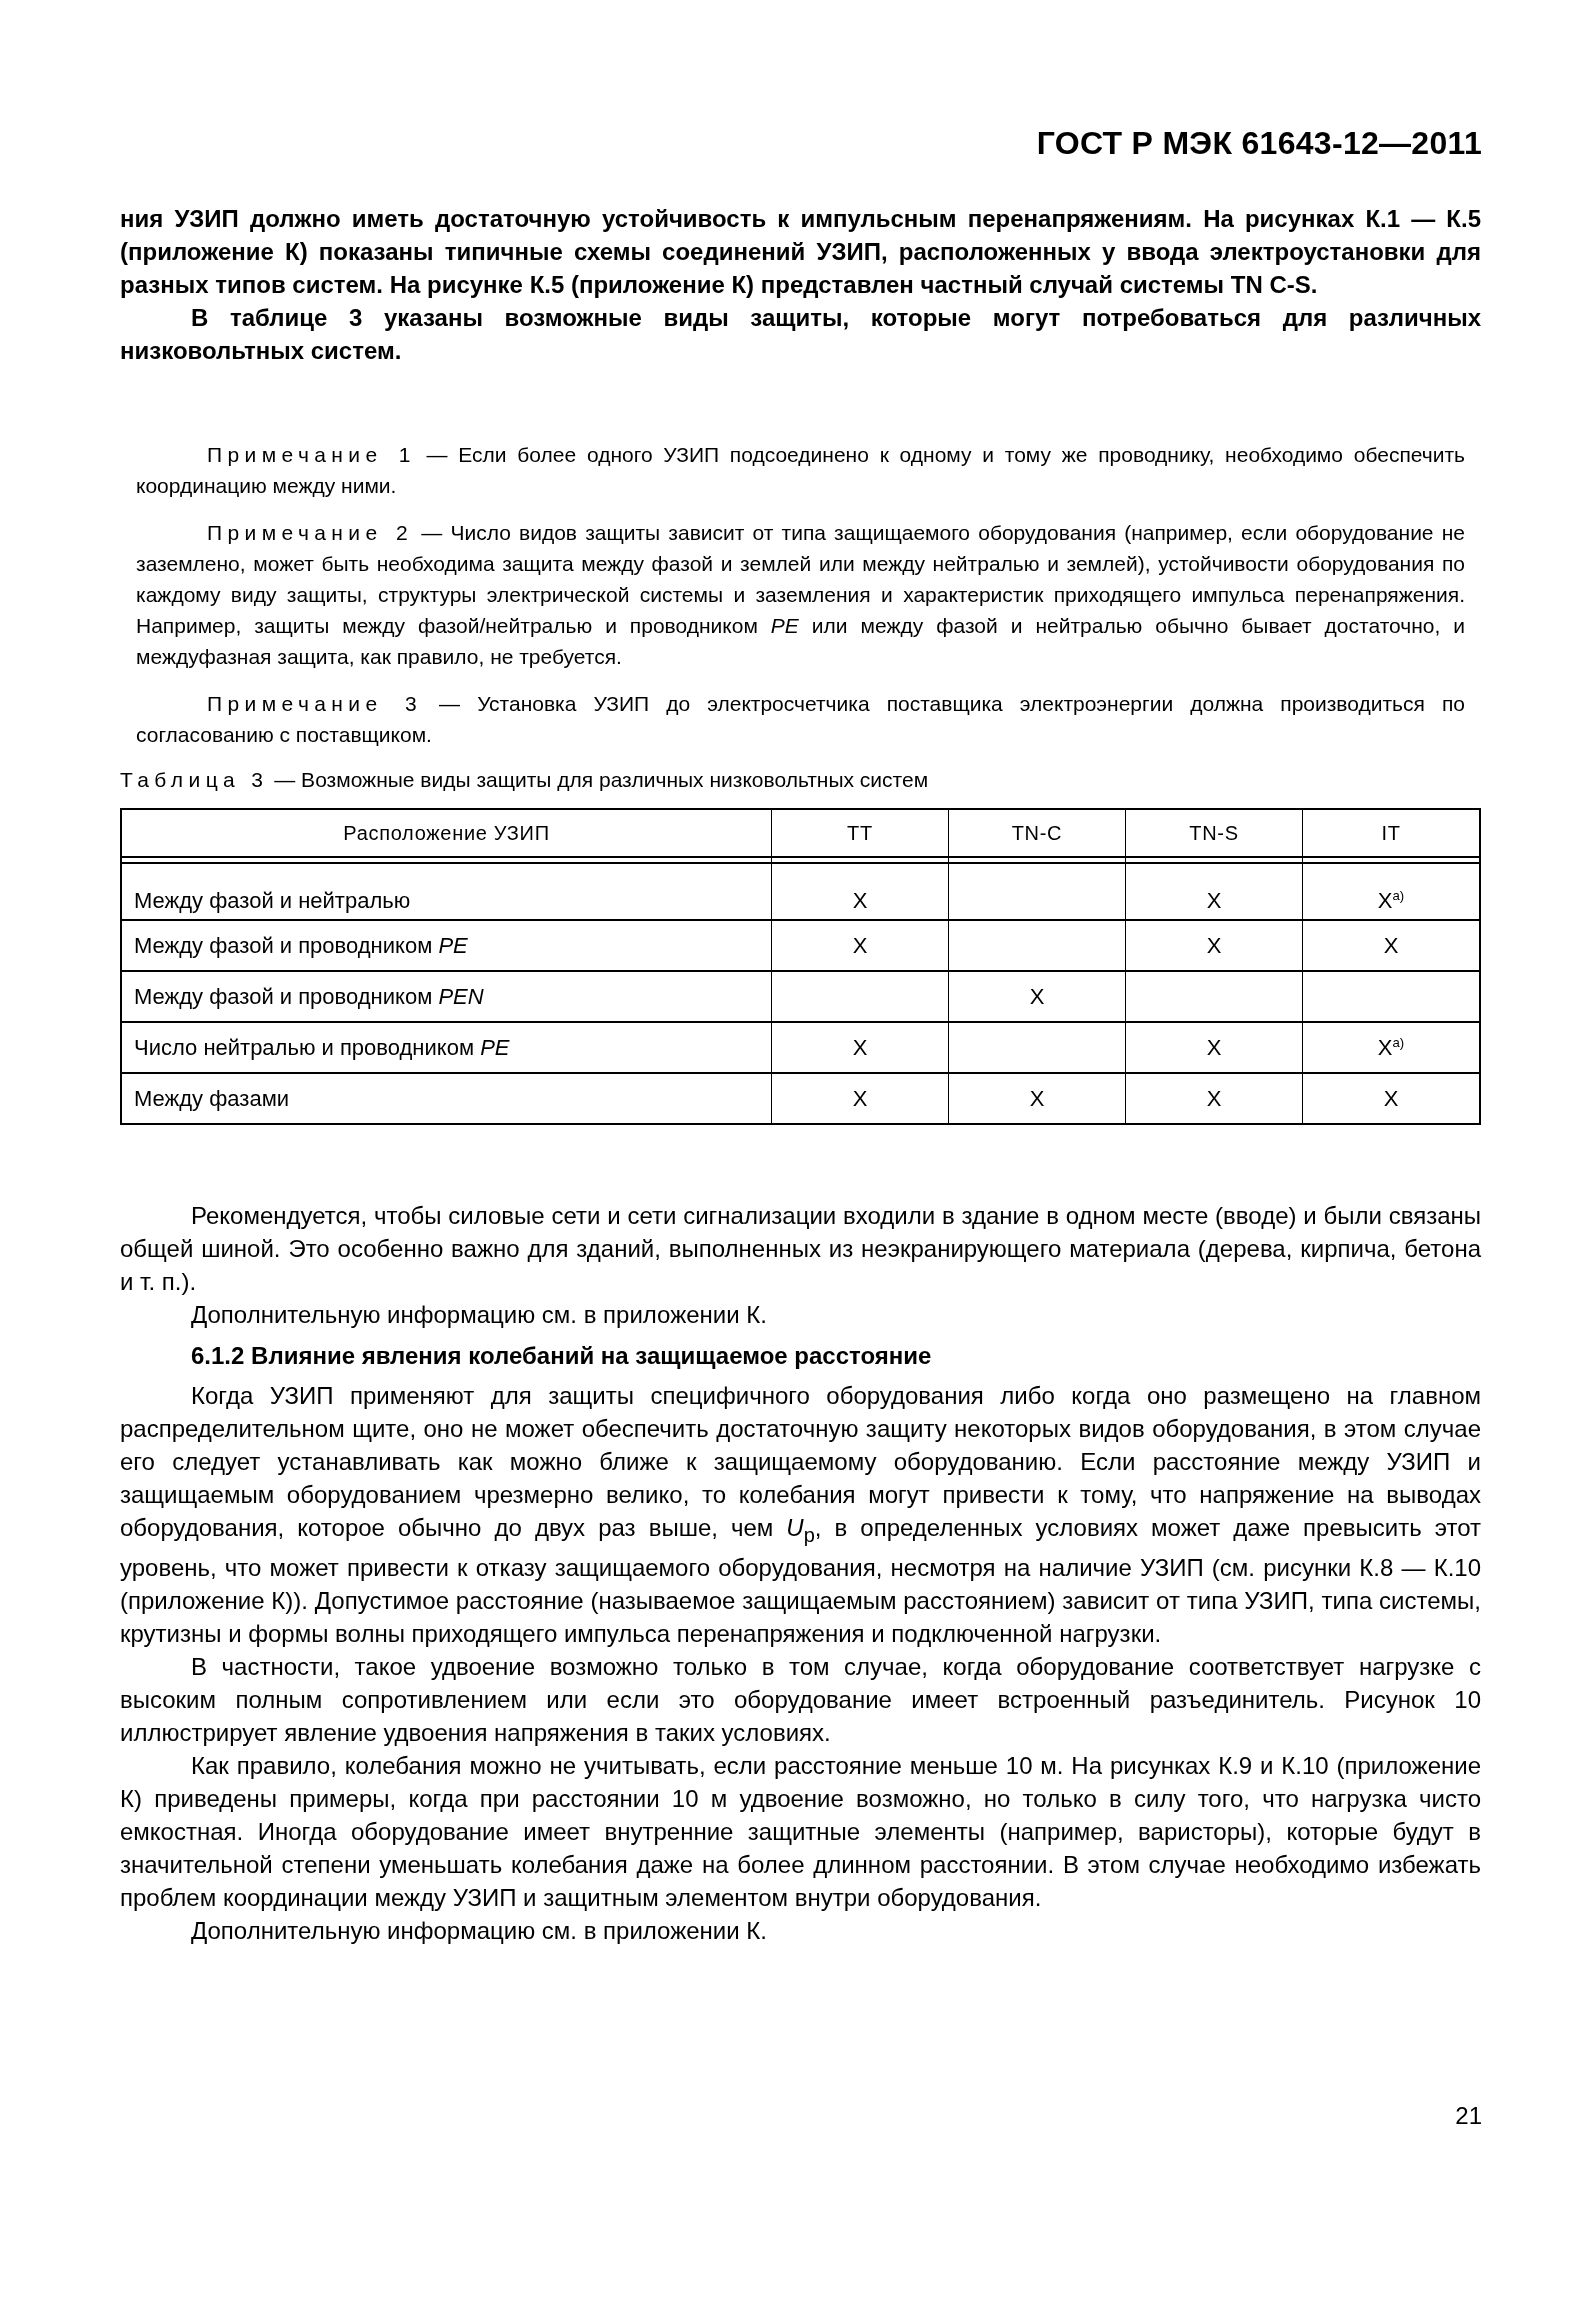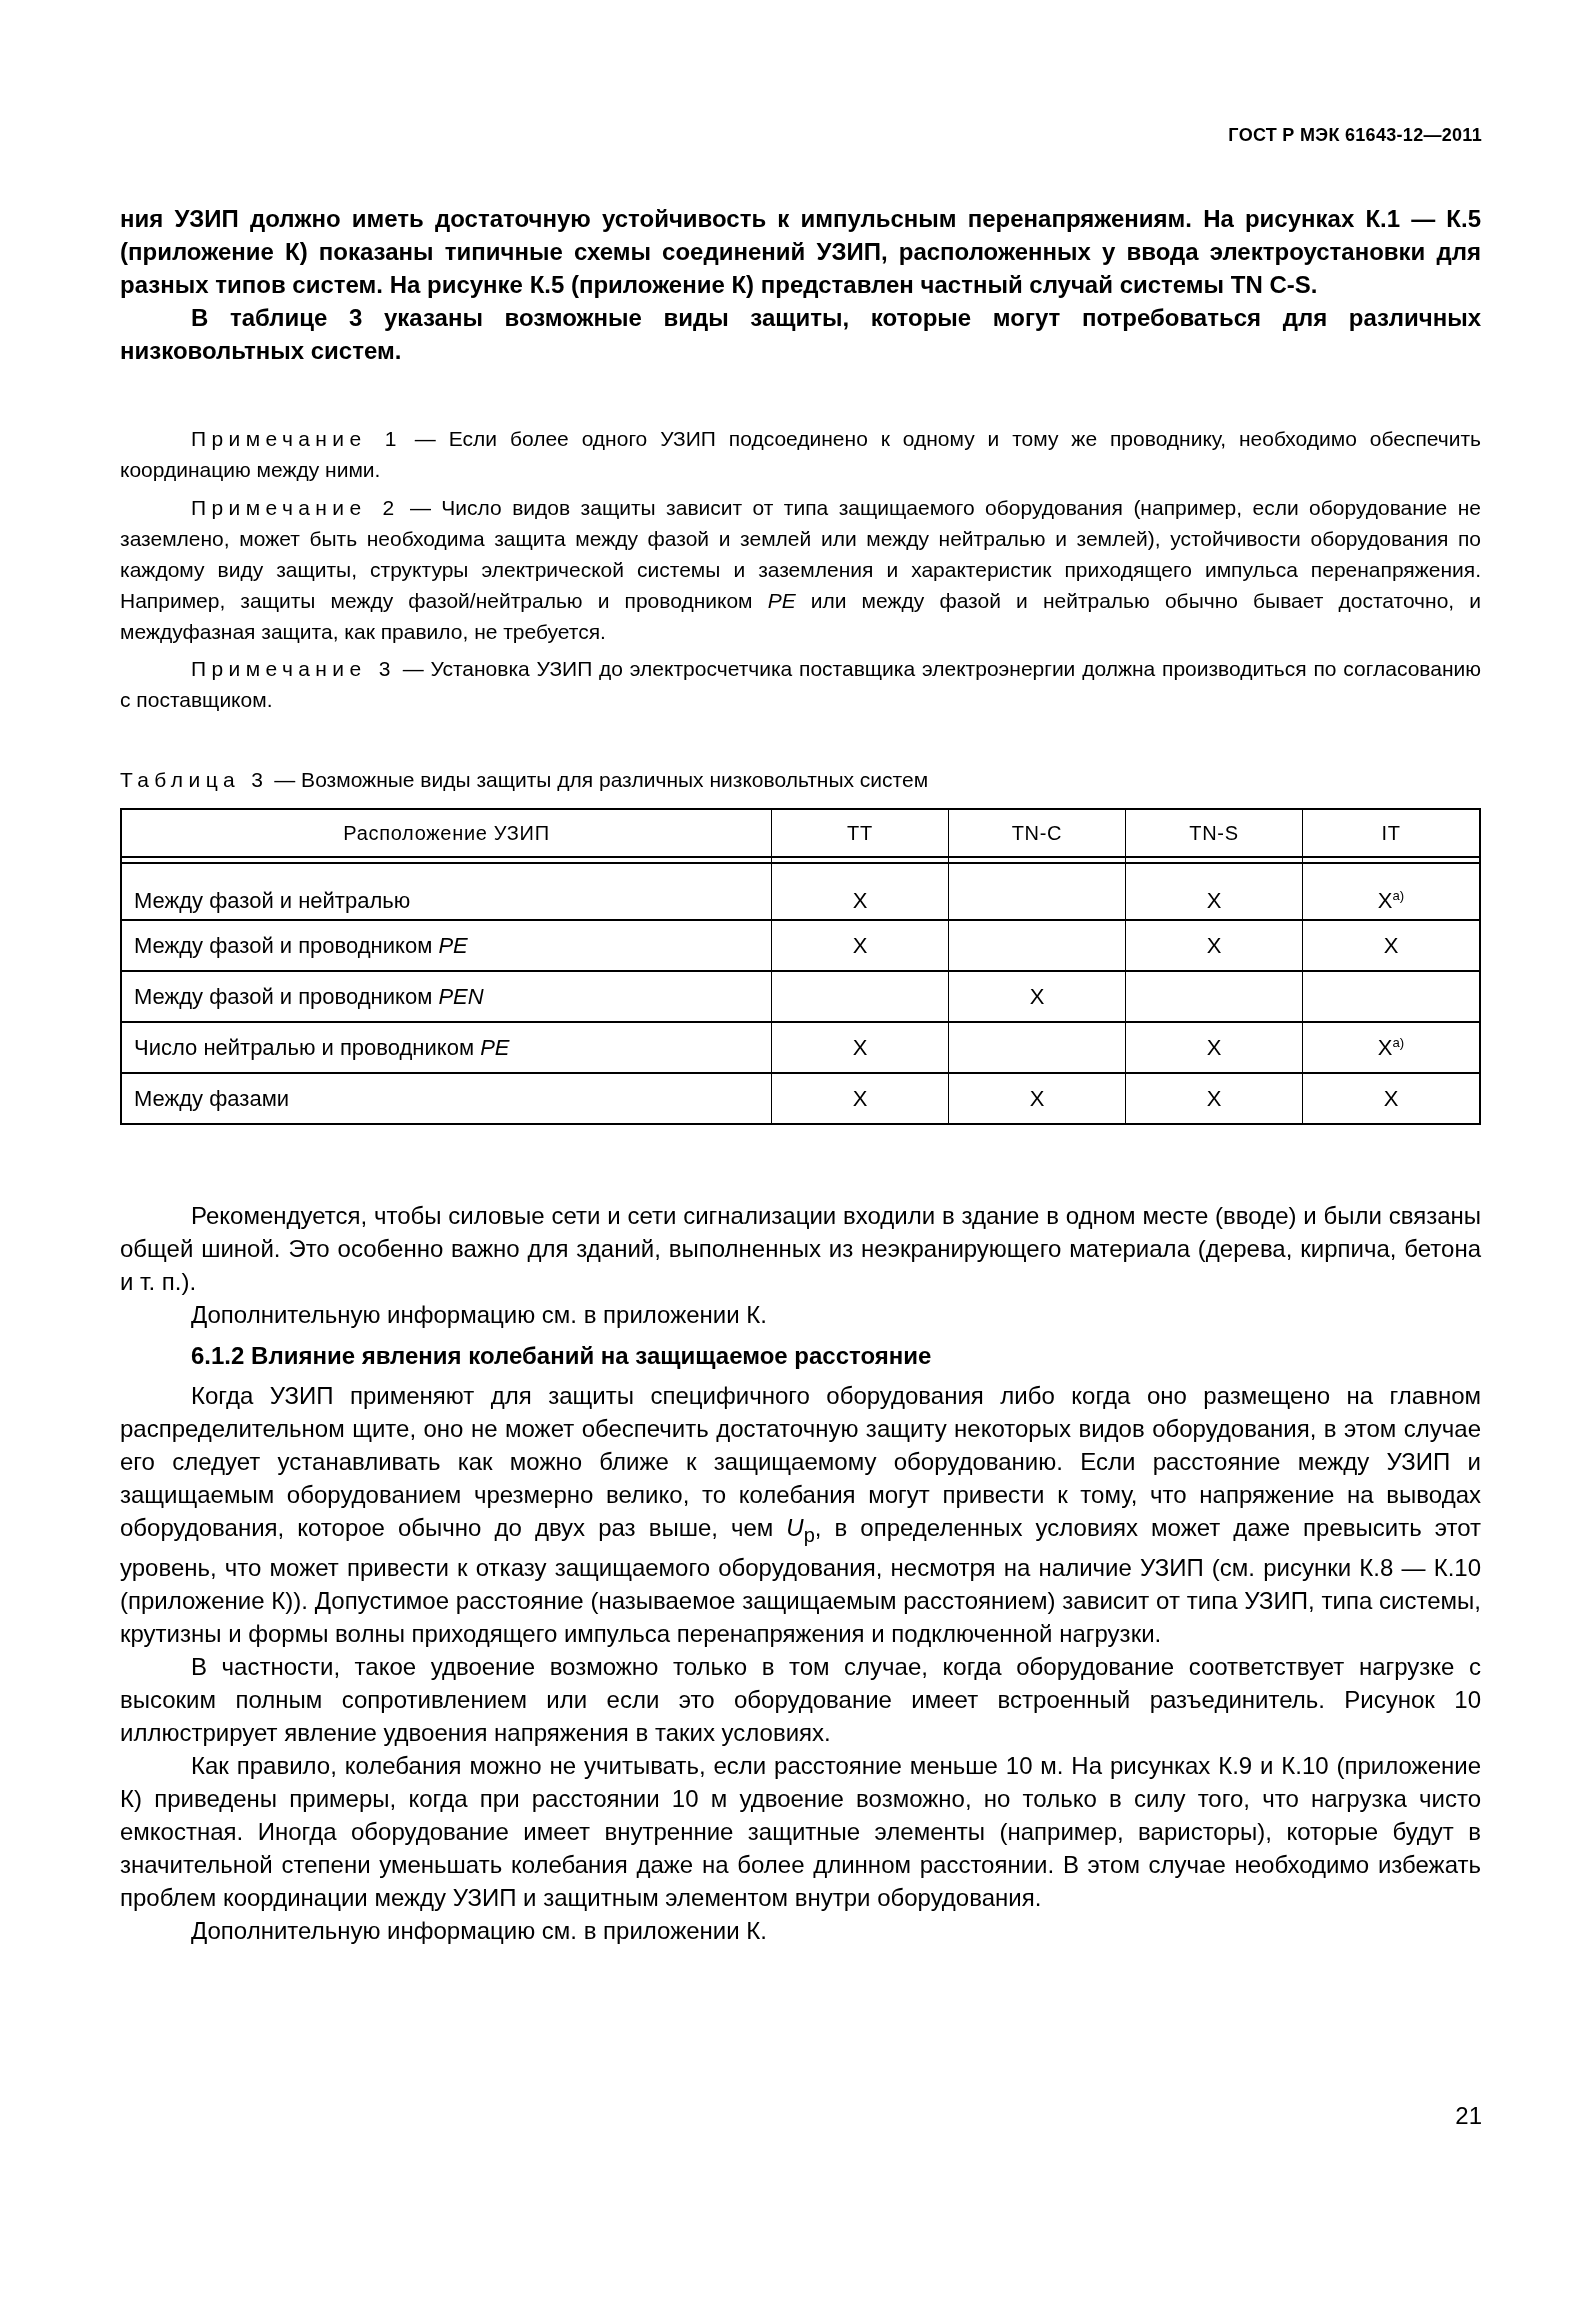--- a/index.html
+++ b/index.html
@@ -3,32 +3,32 @@
 <meta charset="utf-8">
 <style>
   html, body { margin: 0; padding: 0; background: #ffffff; }
   body {
     width: 1591px; height: 2307px; position: relative; overflow: hidden;
     font-family: "Liberation Sans", sans-serif; color: #000000;
   }
   .header {
     position: absolute; right: 109px; top: 125px;
     font-family: "Liberation Sans", sans-serif; font-weight: bold;
-    font-size: 18px; letter-spacing: 0.3px; text-align: center;
+    font-size: 32px; letter-spacing: 0.3px; text-align: center;
   }
   .body-text {
     position: absolute; left: 120px; width: 1361px;
     font-size: 24px; line-height: 33px; text-align: justify;
     transform-origin: left top;
   }
   .body-text p { margin: 0; text-indent: 0; }
   .body-text p.ind { text-indent: 71px; }
   .note {
     font-size: 21px; line-height: 31px; text-align: justify;
-    margin: 0;
+    margin: 16px;
   }
   .note.ind { text-indent: 71px; }
   .spaced { letter-spacing: 5.4px; }
   .block1 { top: 202px; font-weight: bold; }
   .notes { top: 423px; position: absolute; left: 120px; width: 1361px; }
   .note + .note { margin-top: 6.7px; }
   .table-caption {
     position: absolute; left: 120px; top: 768px;
     font-size: 21px;
   }

